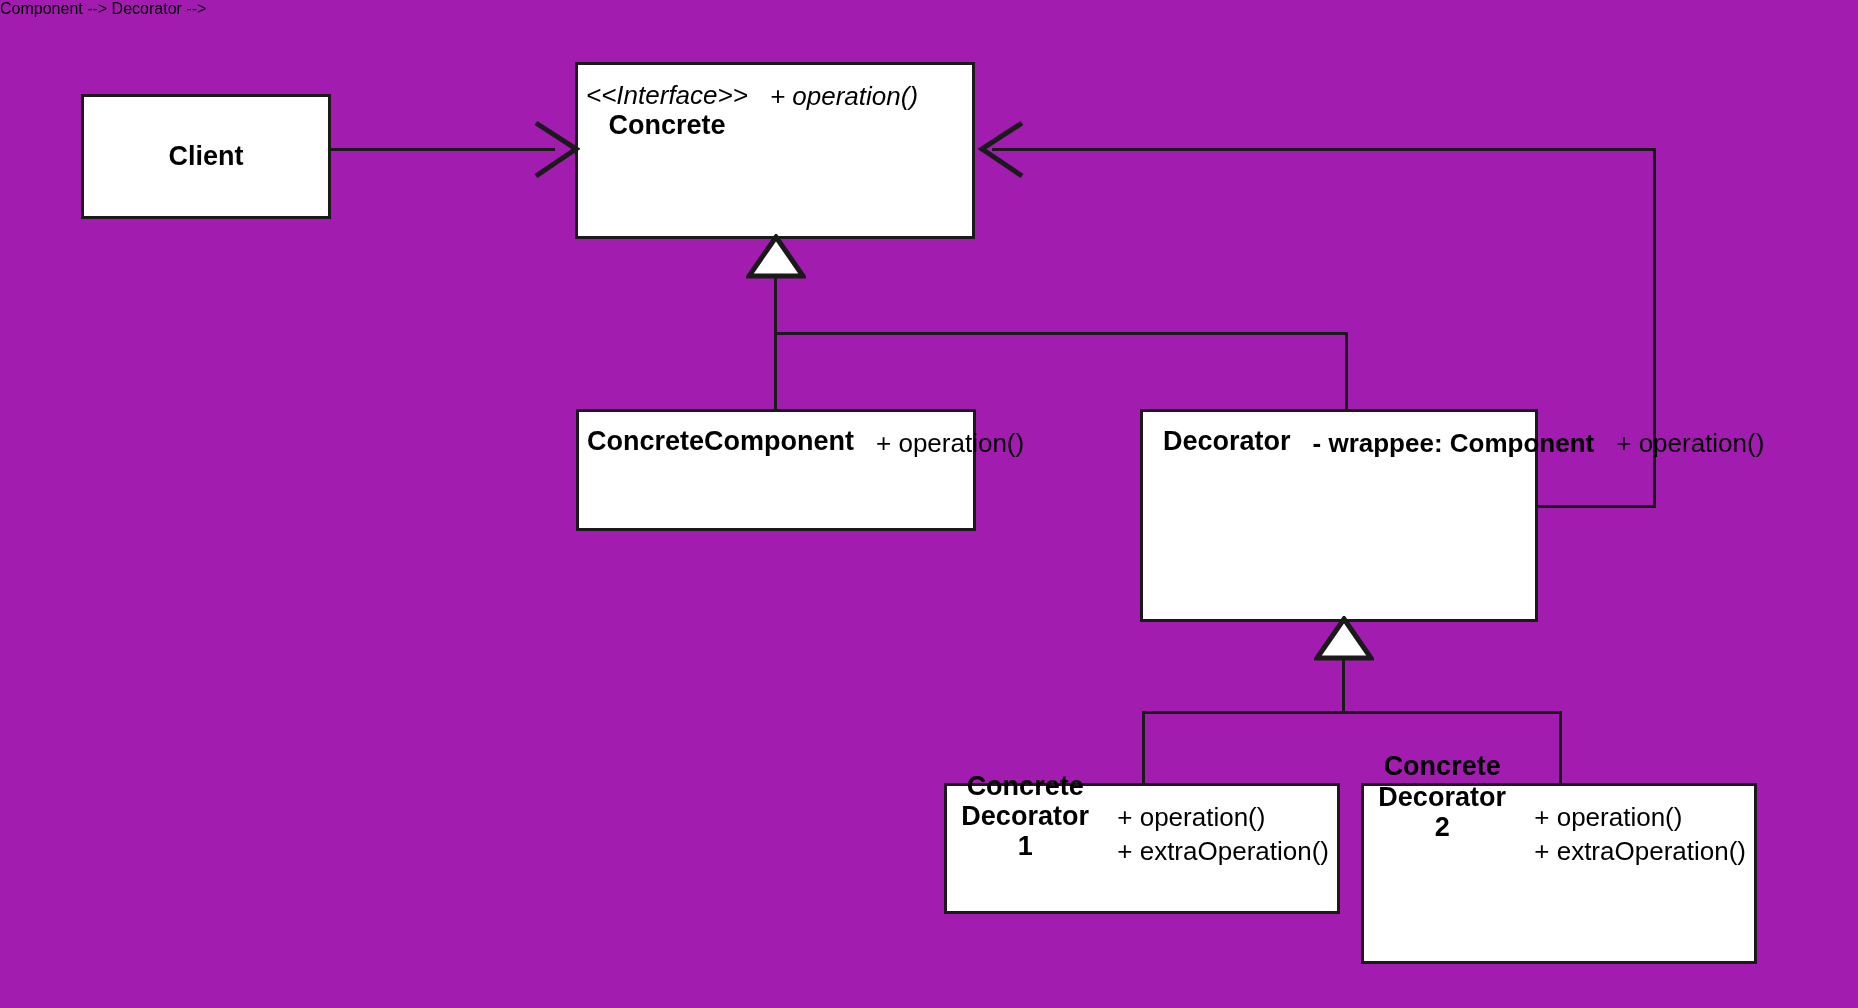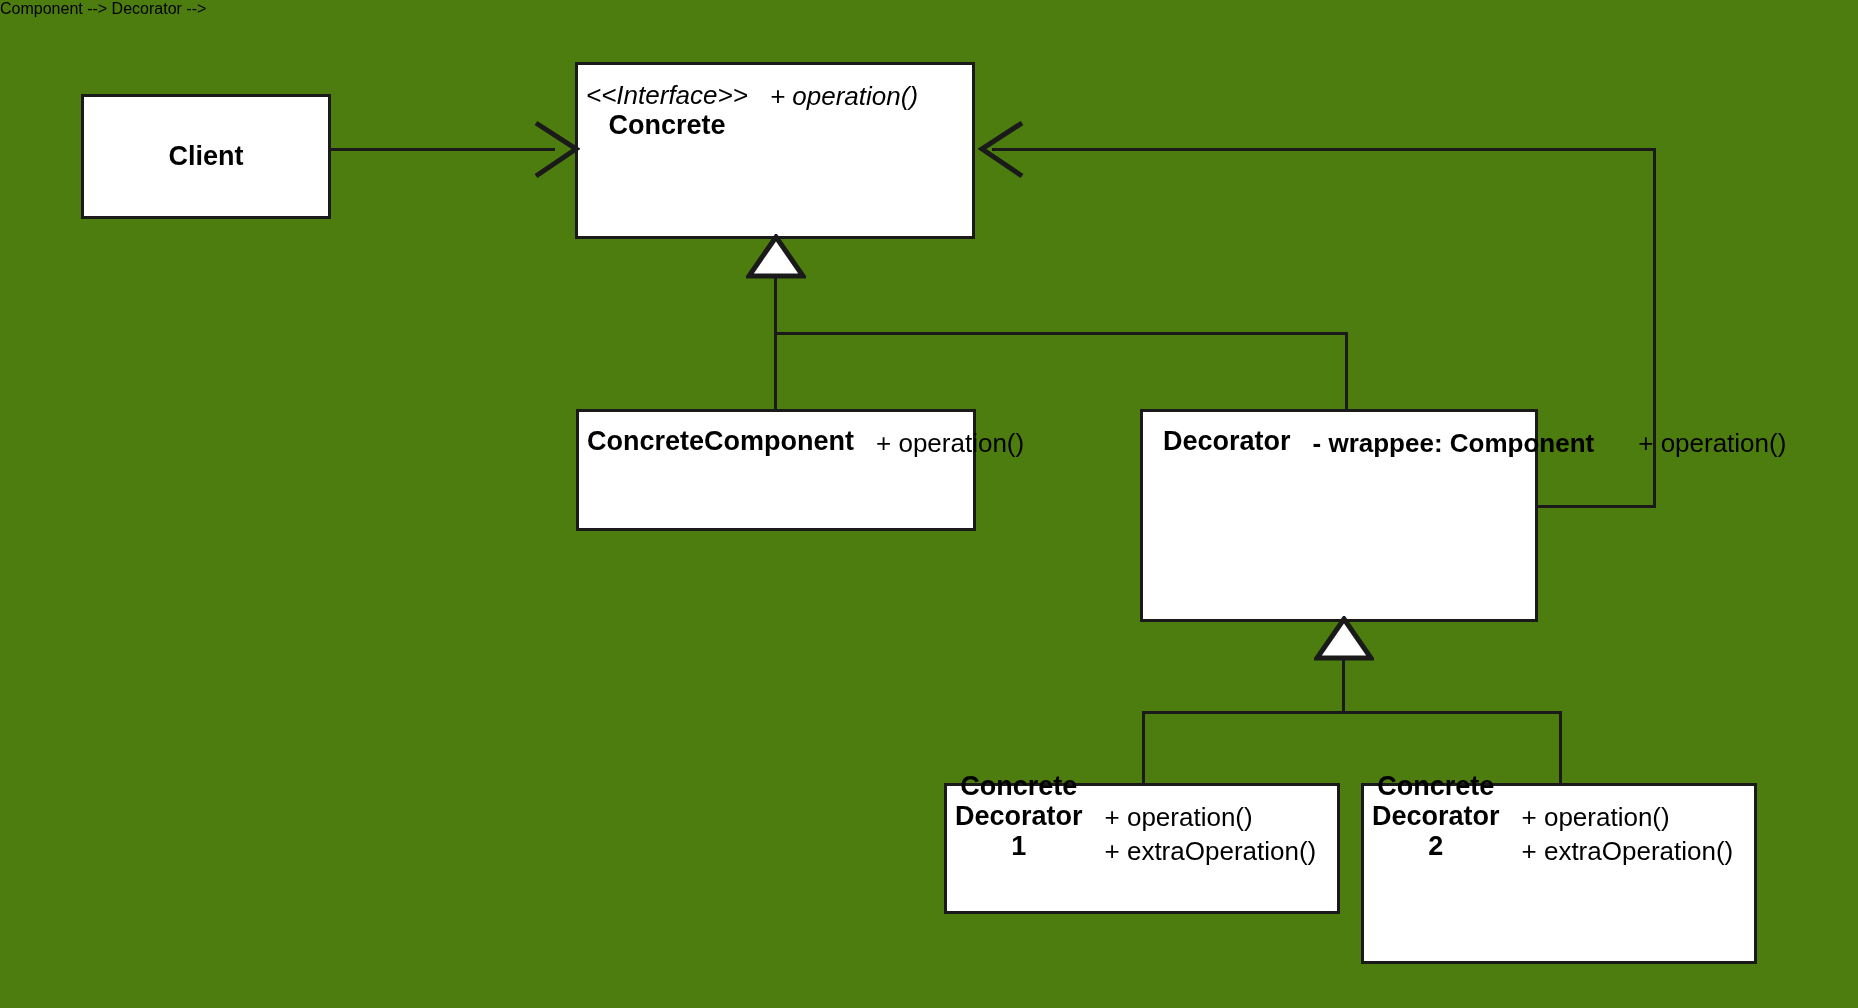--- a/index.html
+++ b/index.html
@@ -9,21 +9,21 @@
     background: #ffffff;
   }
   body {
     font-family: "Liberation Sans", sans-serif;
     color: #000000;
   }
   #canvas {
     position: relative;
     width: 1858px;
     height: 1008px;
-    background: #4d7c0f;
+    background: #a21caf;
     overflow: hidden;
   }
   
   .uml-box {
     position: absolute;
     box-sizing: border-box;
     background: #ffffff;
     border: 3px solid #1a1a1a;
     display: flex;
     z-index: 5;
@@ -50,21 +50,21 @@
     height: 3px;
     background: #1a1a1a;
     flex: none;
   }
   .uml-sep.gray {
     height: 3px;
     background: #9a9a9a;
   }
   .uml-compartment {
     box-sizing: border-box;
-    padding: 14px 30px 10px 14px;
+    padding: 14px 8px 10px 14px;
     font-size: 26px;
     line-height: 1.32;
     text-align: left;
     flex: 1 1 auto;
   }
   .uml-compartment.abstract {
     font-style: italic;
   }
   .uml-compartment .row {
     white-space: nowrap;
@@ -183,21 +183,21 @@
     </div>
     <div class="uml-sep"></div>
     <div class="uml-compartment">
       <div class="row">+ operation()</div>
       <div class="row">+ extraOperation()</div>
     </div>
   </div>
 
   
   <div class="uml-box" style="left:1361px; top:783px; width:396px; height:181px;">
-    <div class="uml-title" style="height:60px;">
+    <div class="uml-title" style="height:60px;justify-content:flex-end;">
       <span>Concrete Decorator 2</span>
     </div>
     <div class="uml-sep"></div>
     <div class="uml-compartment">
       <div class="row">+ operation()</div>
       <div class="row">+ extraOperation()</div>
     </div>
   </div>
 
 </div>

